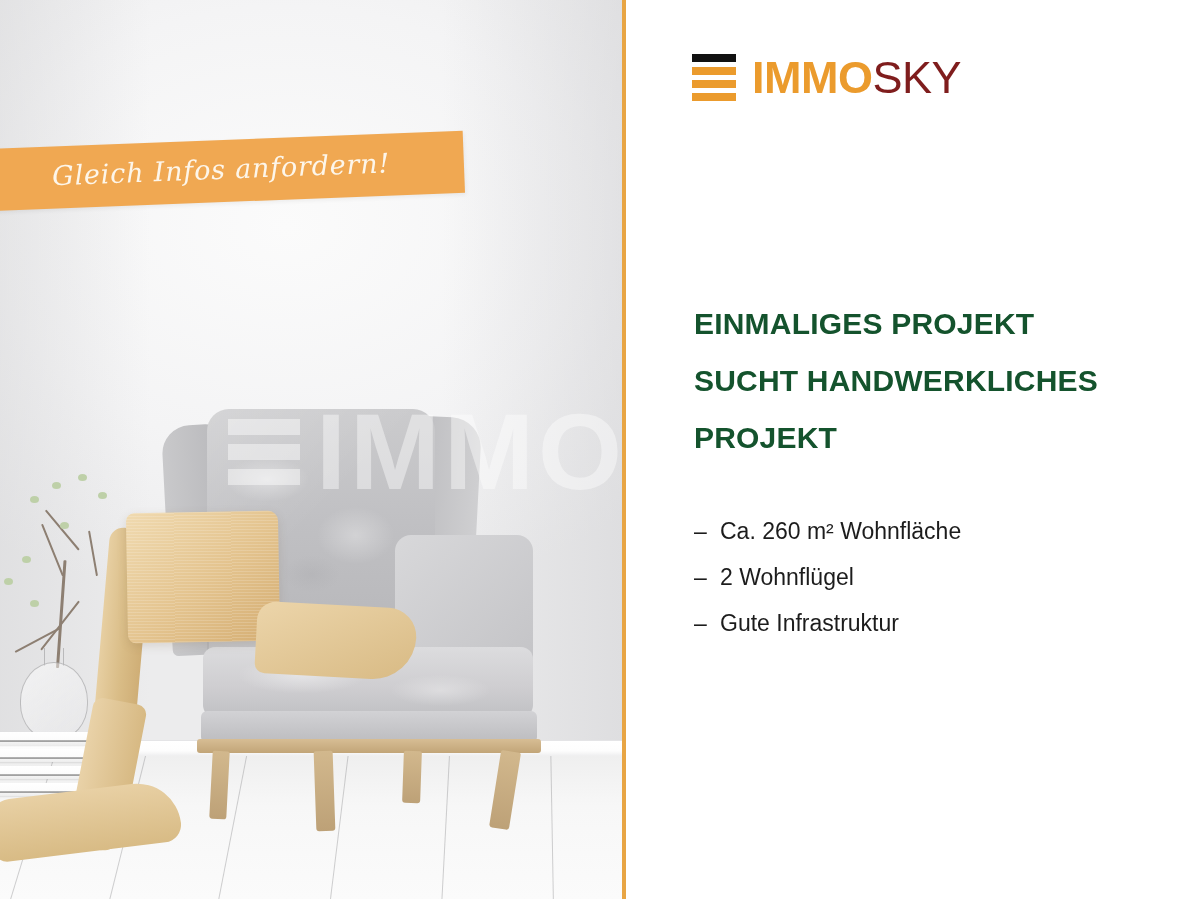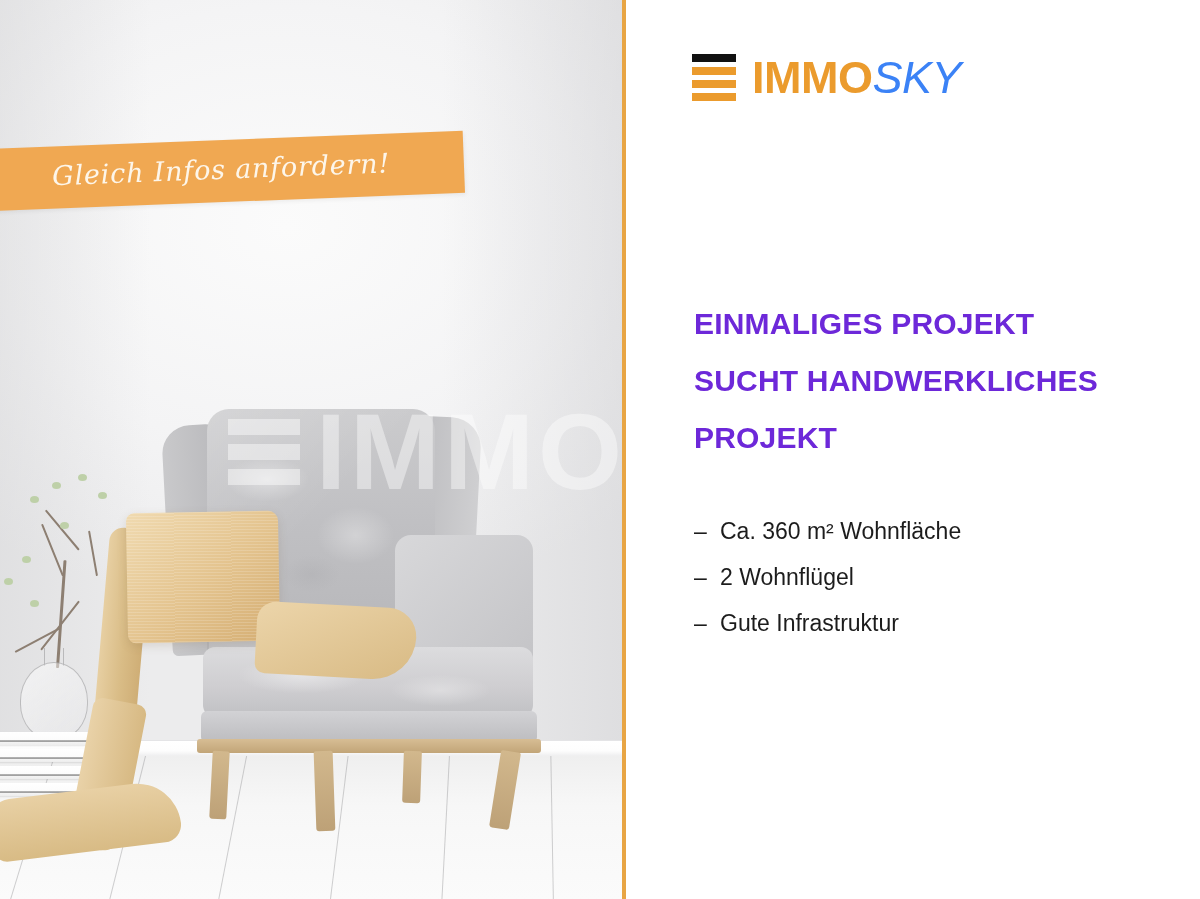--- a/index.html
+++ b/index.html
@@ -262,26 +262,26 @@
   }
   .logo {
     position: absolute; left: 66px; top: 54px;
     display: flex; align-items: center; gap: 16px;
   }
   .logo-bars { display: flex; flex-direction: column; gap: 5px; }
   .logo-bars i { display: block; width: 44px; height: 8px; background: #eb9b2d; }
   .logo-bars i.top { background: #111111; }
   .logo-word { font-size: 45px; line-height: 1; letter-spacing: -0.5px; }
   .logo-word .immo { font-weight: 700; color: #eb9b2d; }
-  .logo-word .sky { font-weight: 300; color: #3b82f6; font-style: italic; }
+  .logo-word .sky { font-weight: 300; color: #7f1d1d; }
 
   .headline {
     position: absolute; left: 68px; top: 295px;
     width: 490px;
-    color: #6d28d9;
+    color: #14532d;
     font-size: 30px;
     font-weight: 700;
     line-height: 1.9;
     letter-spacing: .2px;
   }
   .headline div { white-space: nowrap; }
 
   .features {
     position: absolute; left: 68px; top: 508px;
     width: 490px;
@@ -390,19 +390,19 @@
       </div>
     </div>
 
     <div class="headline">
       <div>EINMALIGES PROJEKT</div>
       <div>SUCHT HANDWERKLICHES</div>
       <div>PROJEKT</div>
     </div>
 
     <ul class="features">
-      <li><span class="dash">–</span><span>Ca. 360 m² Wohnfläche</span></li>
+      <li><span class="dash">–</span><span>Ca. 260 m² Wohnfläche</span></li>
       <li><span class="dash">–</span><span>2 Wohnflügel</span></li>
       <li><span class="dash">–</span><span>Gute Infrastruktur</span></li>
     </ul>
 
   </div>
 </div>
 
 </body></html>

